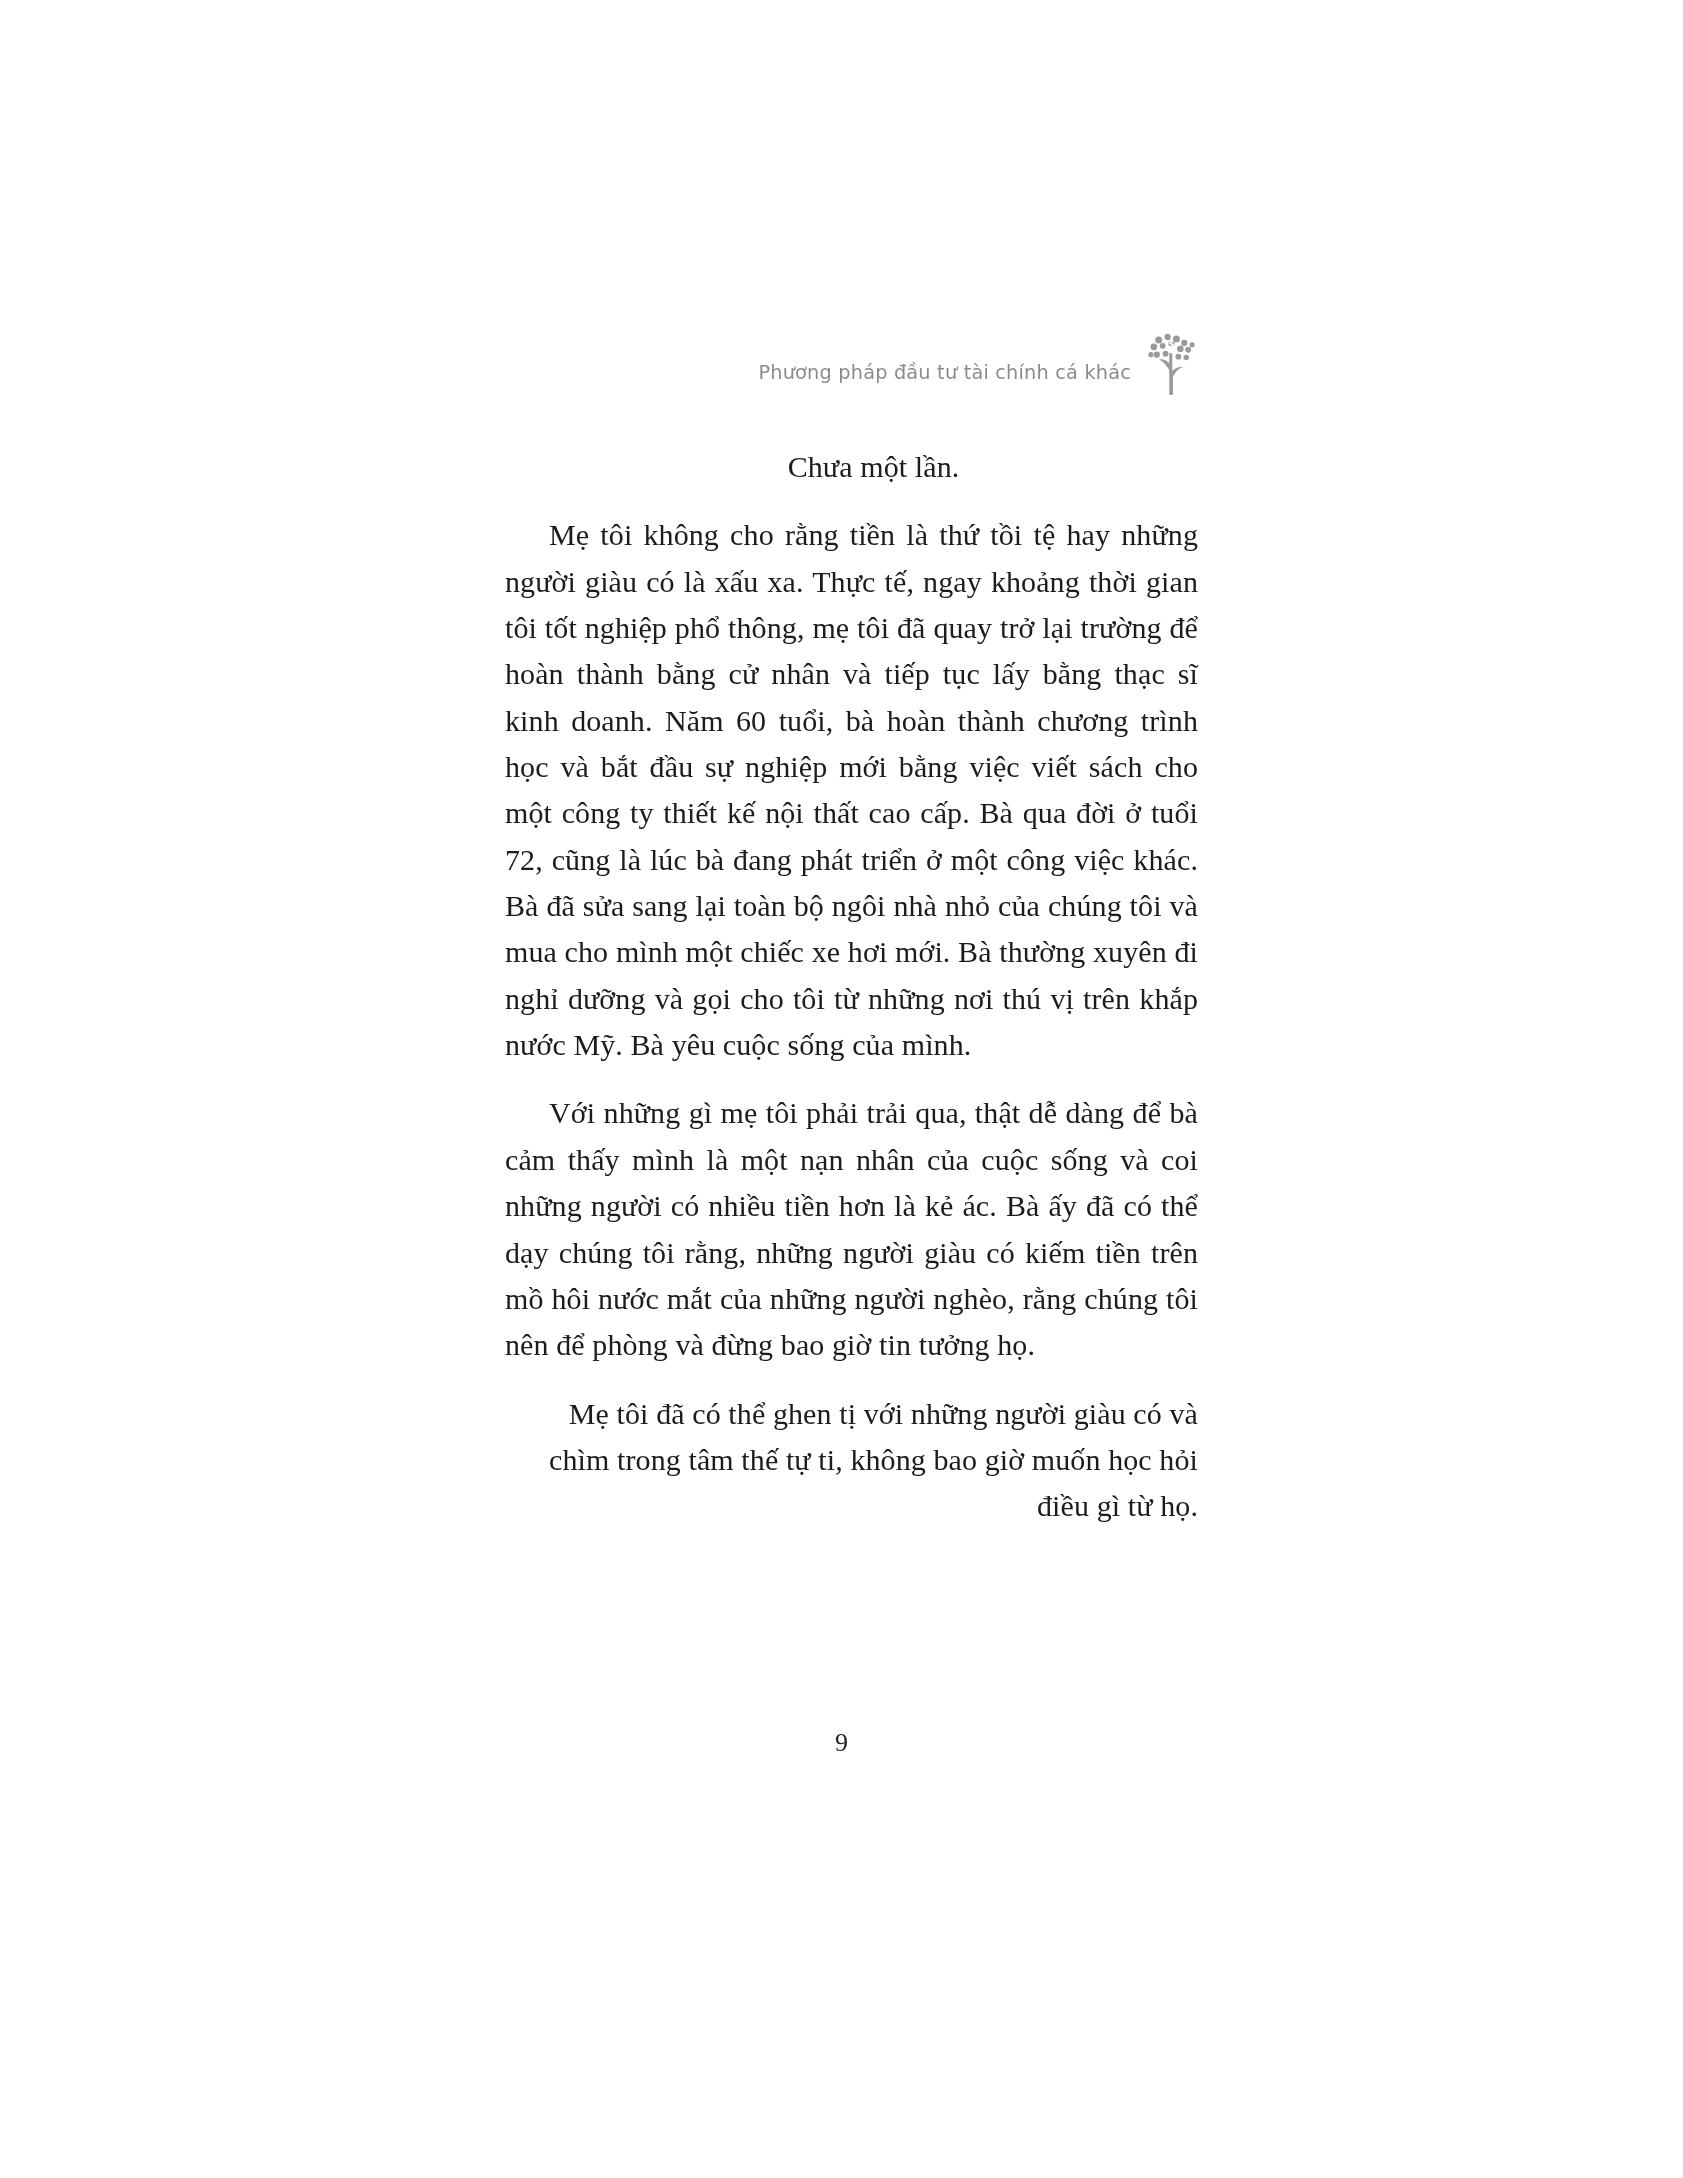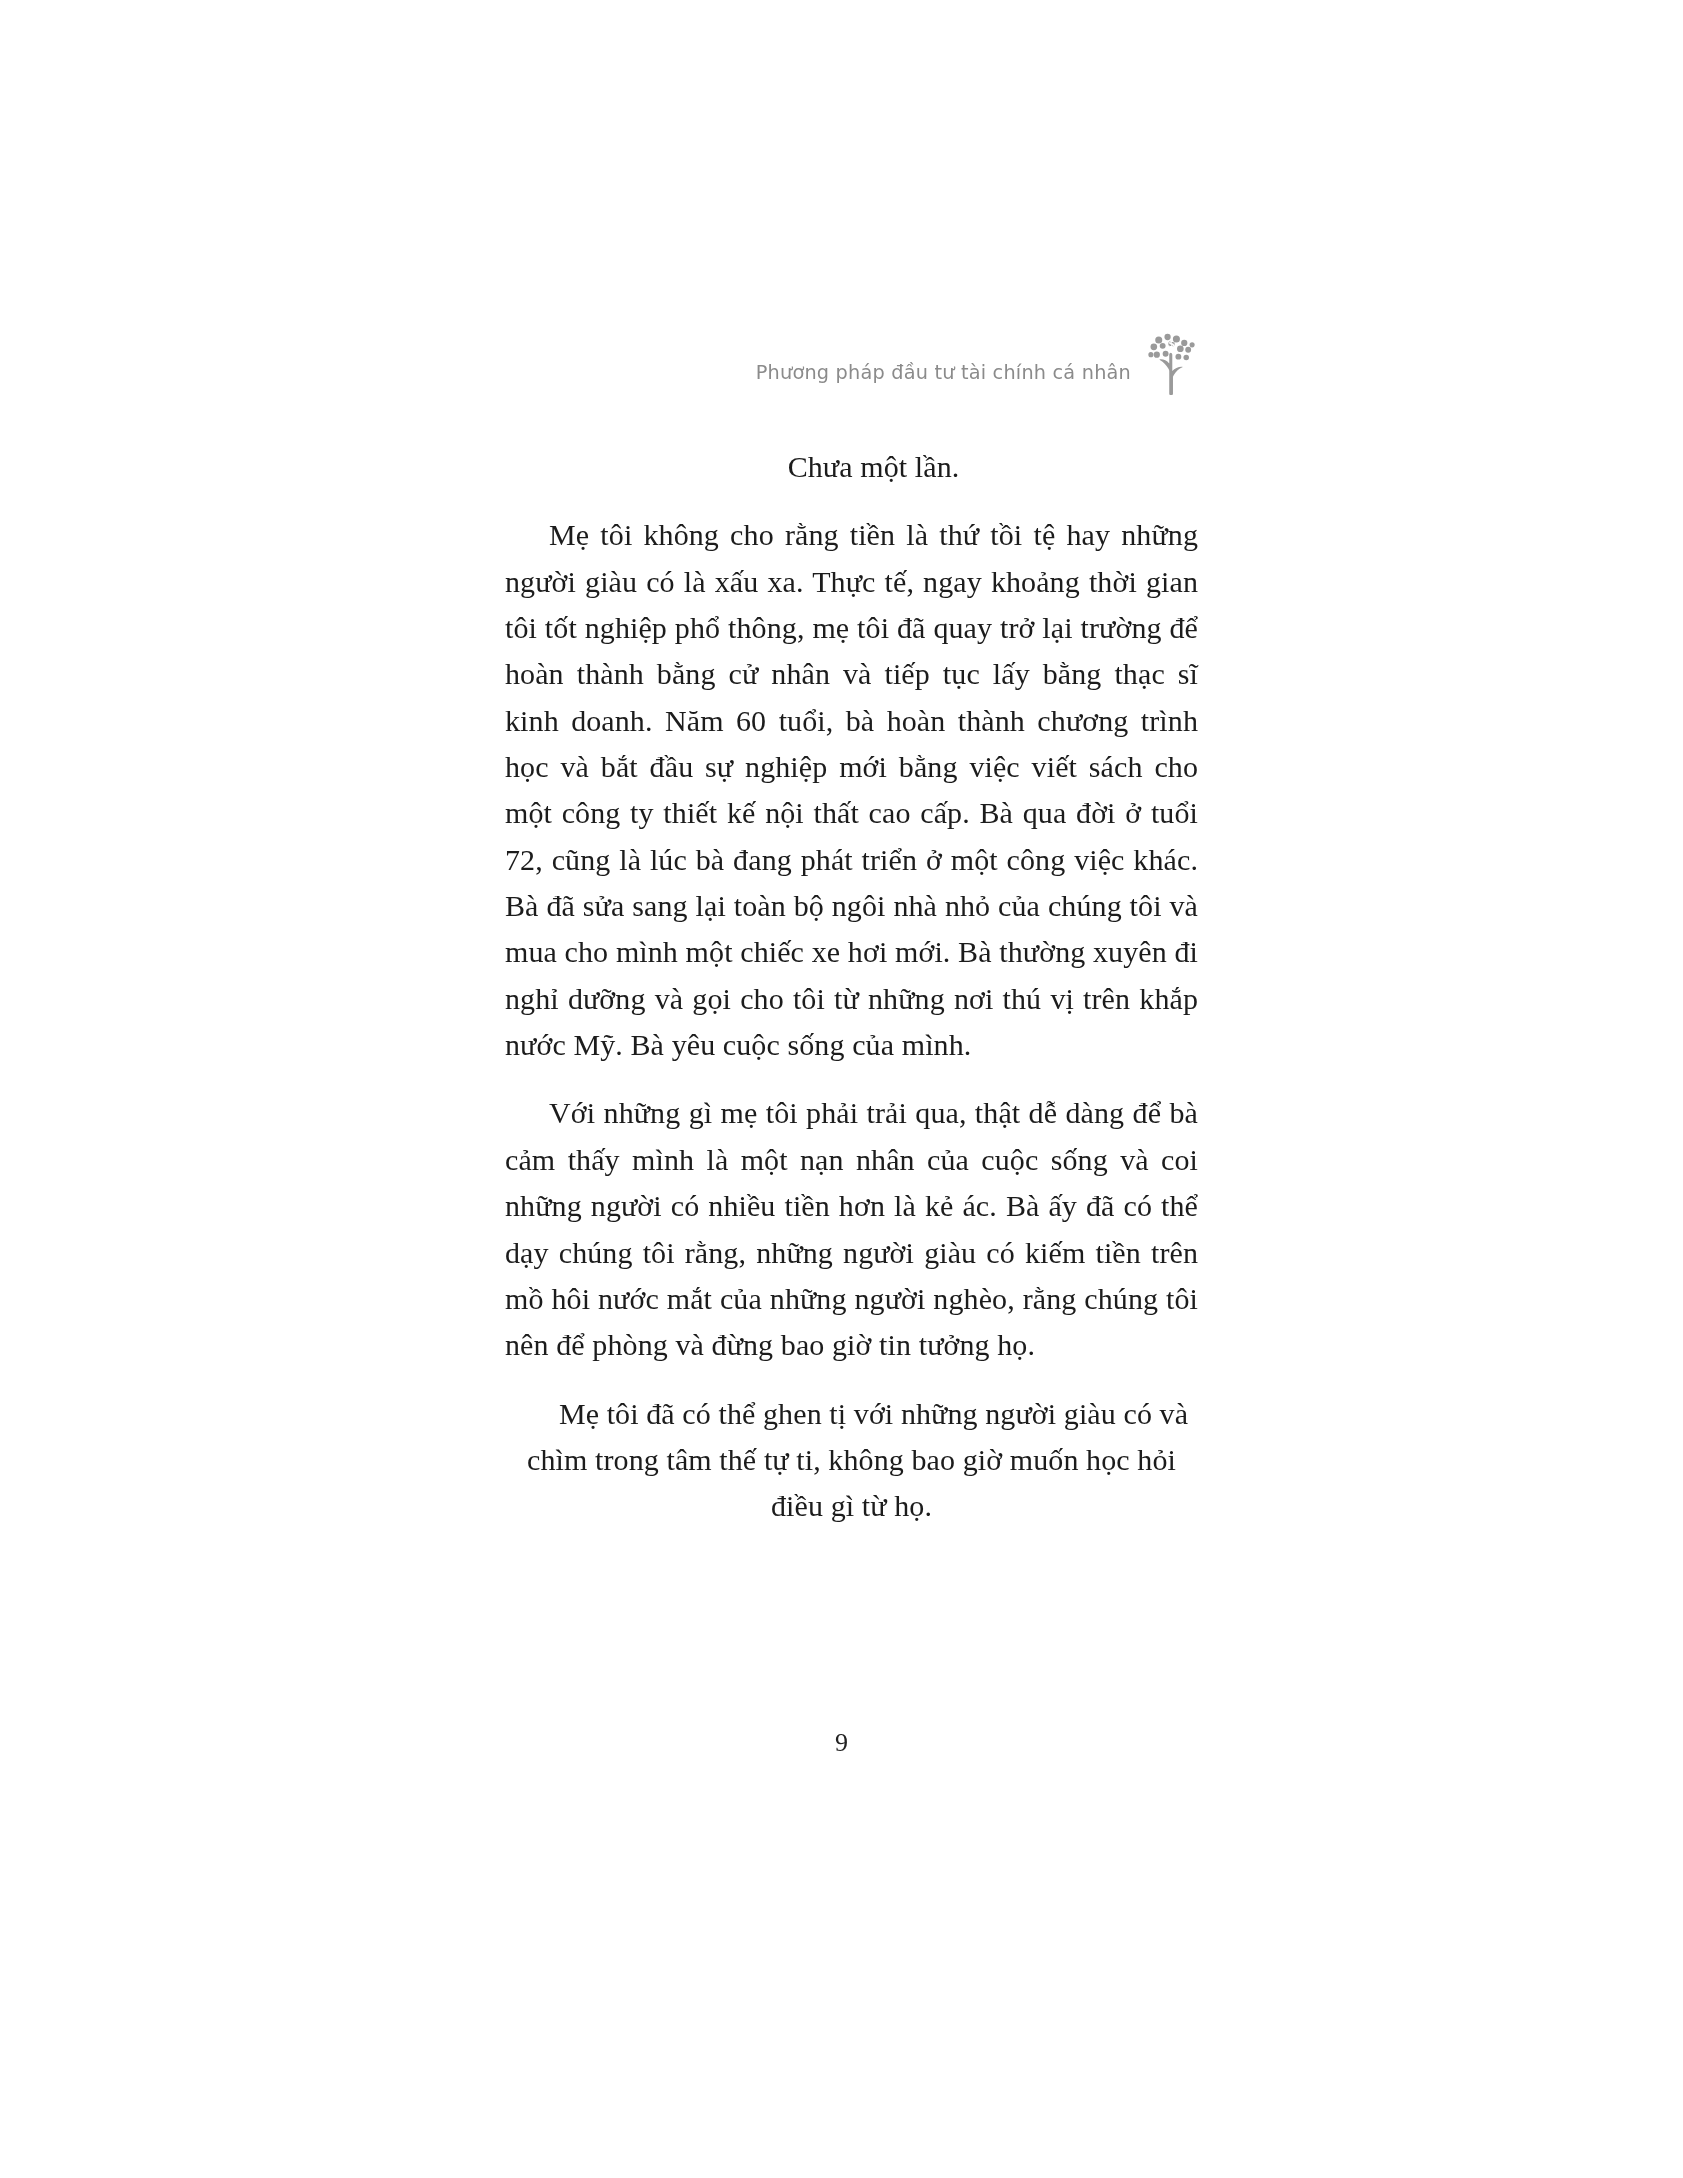--- a/index.html
+++ b/index.html
@@ -66,21 +66,21 @@
     text-indent: 44px;
     color: #1c1c1c;
     letter-spacing: 0.1px;
     -webkit-font-feature-settings: "kern";
     font-feature-settings: "kern";
   }
   p.para.first {
     text-align: center;
   }
   p.para.nojust {
-    text-align: center;
+    text-align: right;
   }
   p.gap {
     margin-bottom: 22px;
   }
 
   
   .folio {
     position: absolute;
     left: 0;
     top: 1728px;
@@ -92,21 +92,21 @@
   }
 </style>
 </head>
 <body>
 
 <div class="page">
 
   <div class="content-area">
 
     <div class="running-header">
-      <span class="header-title">Phương pháp đầu tư tài chính cá nhân</span>
+      <span class="header-title">Phương pháp đầu tư tài chính cá khác</span>
       <span class="tree-logo">
         <svg viewBox="0 0 54 66" width="53" height="65" aria-hidden="true">
           <g fill="#9a9a9a">
             <circle cx="14" cy="9" r="3.6"></circle>
             <circle cx="23" cy="6" r="3.2"></circle>
             <circle cx="32" cy="8" r="3.6"></circle>
             <circle cx="40" cy="12" r="3.2"></circle>
             <circle cx="9" cy="16" r="3.4"></circle>
             <circle cx="18" cy="15" r="3.0"></circle>
             <circle cx="27" cy="13" r="3.2"></circle>

